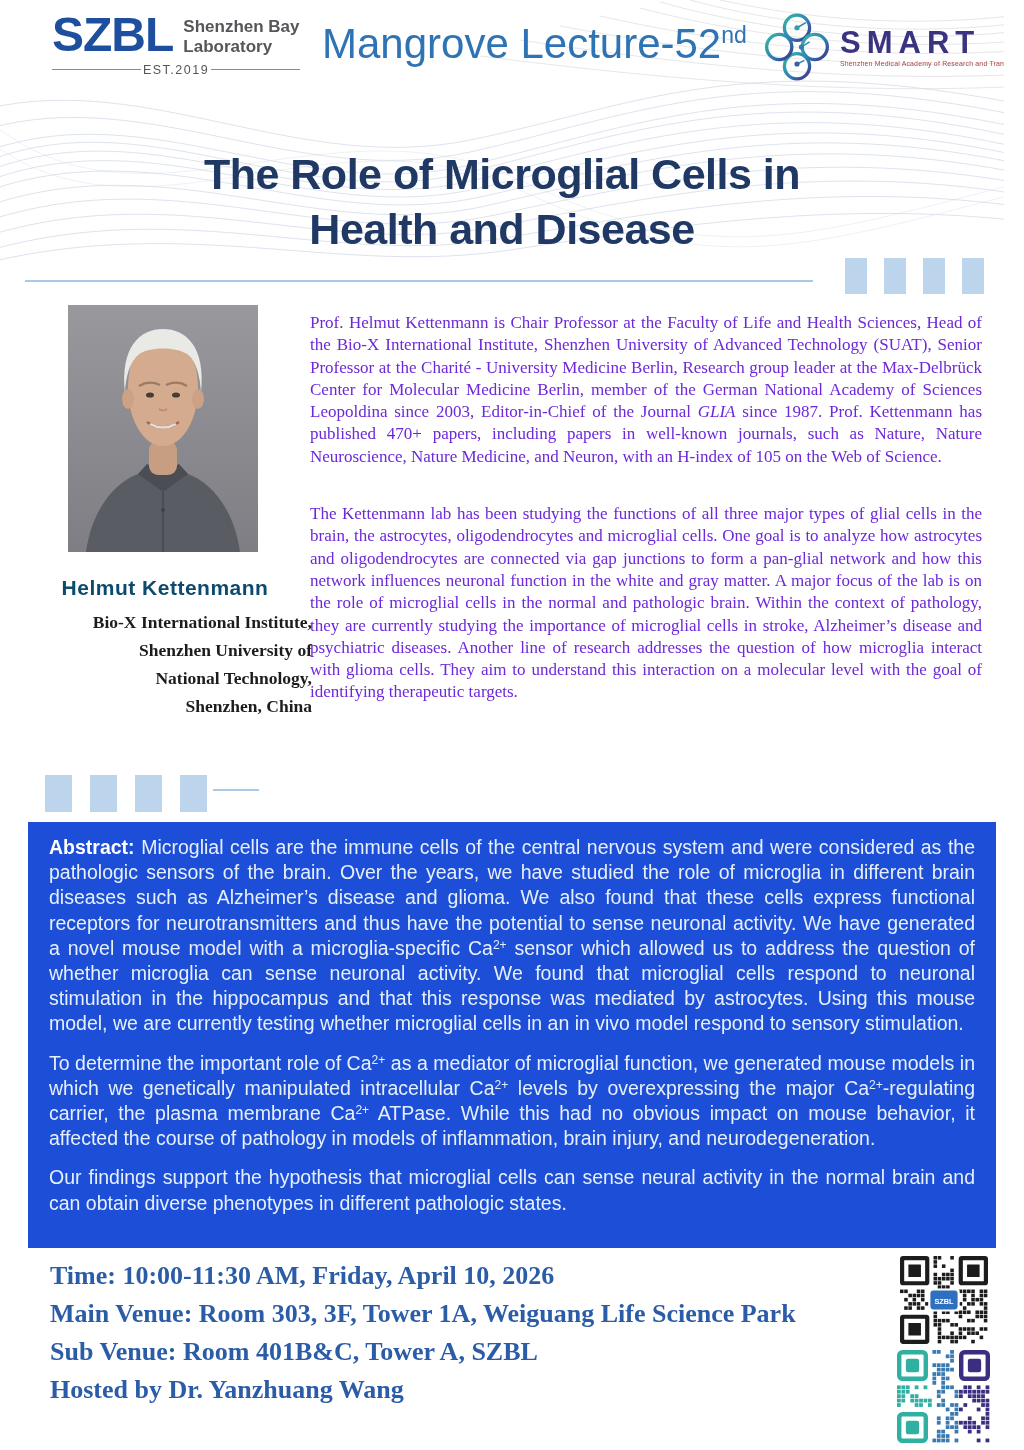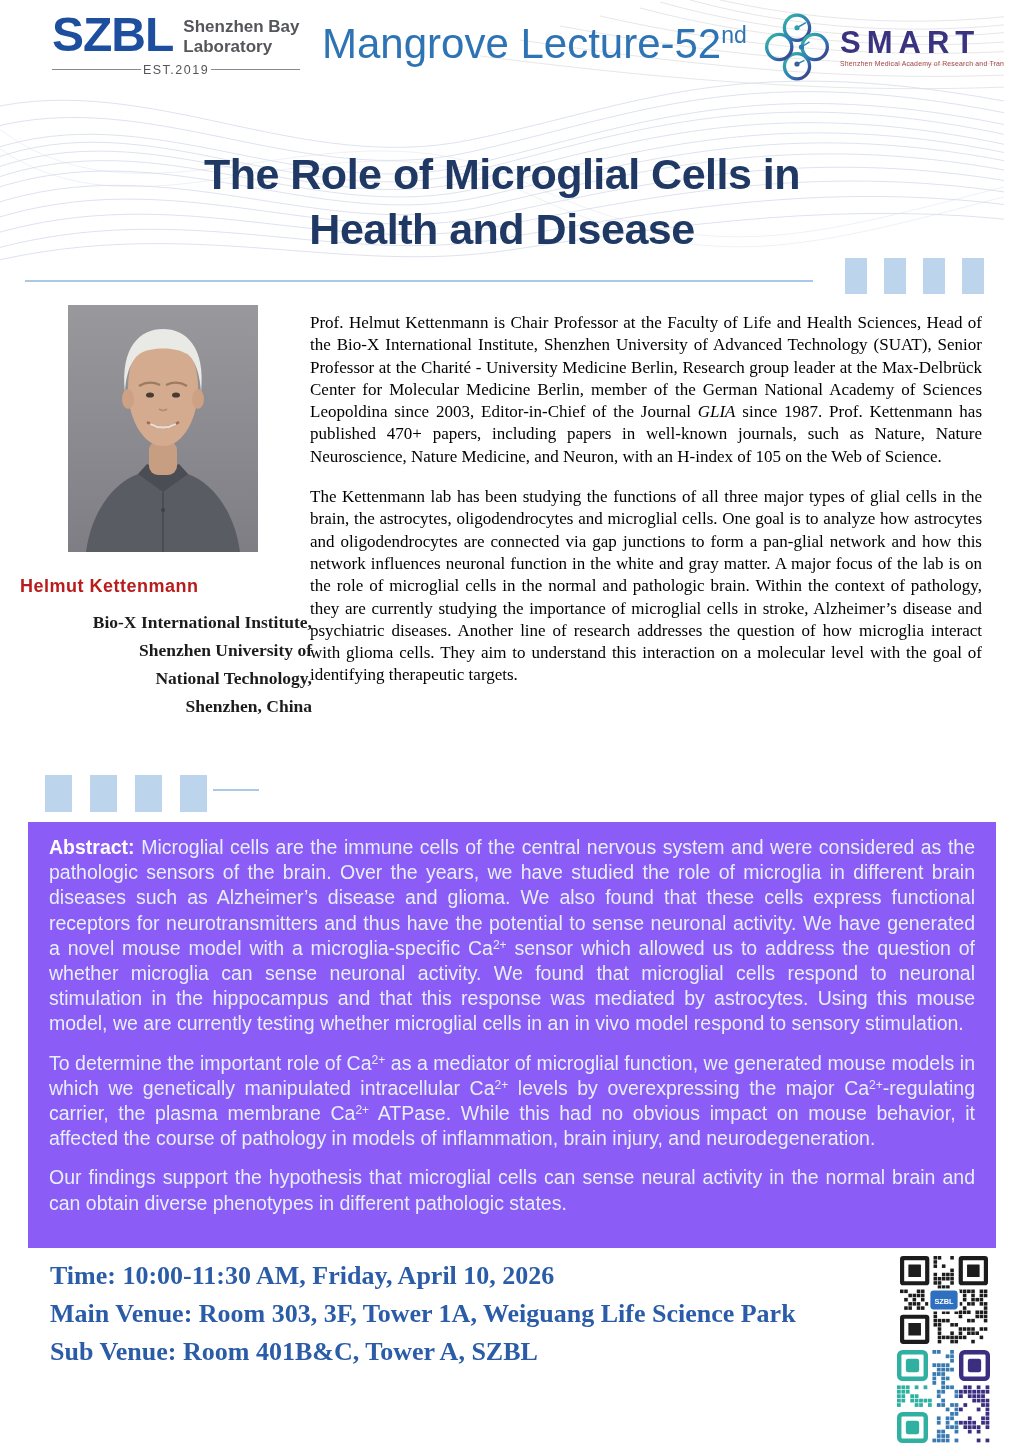--- a/index.html
+++ b/index.html
@@ -34,35 +34,35 @@
   .title-underline{position:absolute;left:25px;top:280px;width:788px;height:2px;background:#aac8e8}
   .decor-squares{position:absolute;display:flex}
   .decor-squares-right{left:845px;top:258px;gap:17px}
   .decor-squares-right .decor-square{width:22px;height:36px;background:#bdd5ec}
   .decor-squares-left{left:45px;top:775px;gap:18px}
   .decor-squares-left .decor-square{width:27px;height:37px;background:#bdd5ec}
   .left-deco-line{position:absolute;left:213px;top:789px;width:46px;height:2px;background:#aac8e8}
 
   
   .speaker-photo{position:absolute;left:68px;top:305px;width:190px;height:247px;display:block}
-  .speaker-name{position:absolute;left:20px;top:576px;width:290px;text-align:left;
-                font-size:18px;font-weight:700;color:#b91c1c;letter-spacing:0.5px}
+  .speaker-name{position:absolute;left:20px;top:576px;width:290px;text-align:center;
+                font-size:21px;font-weight:700;color:#0c4a6e;letter-spacing:0.5px}
   .speaker-affiliation{position:absolute;left:18px;top:608px;width:294px;text-align:right;
                 font-family:"Liberation Serif",serif;font-weight:700;font-size:17.5px;
                 line-height:1.6;color:#1c1c1c}
 
   
   .bio{position:absolute;left:310px;top:312px;width:672px;
        font-family:"Liberation Serif",serif;font-size:17px;line-height:22.3px;
-       text-align:justify;color:#000000}
-  .bio p + p{margin-top:18px}
+       text-align:justify;color:#6d28d9}
+  .bio p + p{margin-top:35px}
   .bio i{font-style:italic}
 
   
-  .abstract{position:absolute;left:28px;top:822px;width:968px;height:426px;background:#8b5cf6;
+  .abstract{position:absolute;left:28px;top:822px;width:968px;height:426px;background:#1d4ed8;
             padding:13px 21px 0 21px;color:#e6f0fb;font-size:19.5px;line-height:25.2px;
             text-align:justify;overflow:hidden}
   .abstract .label{font-weight:700;color:#ffffff}
   .abstract p + p{margin-top:14px}
   .abstract sup{font-size:0.62em;vertical-align:0.5em;line-height:0}
 
   
   .event-details{position:absolute;left:50px;top:1262px;width:840px;
                  font-family:"Liberation Serif",serif;font-weight:700;font-size:26px;
                  color:#2b5ca8;line-height:27px}
@@ -218,20 +218,21 @@
   <div class="abstract">
     <p><span class="label">Abstract:</span><span> Microglial cells are the immune cells of the central nervous system and were considered as the pathologic sensors of the brain. Over the years, we have studied the role of microglia in different brain diseases such as Alzheimer’s disease and glioma. We also found that these cells express functional receptors for neurotransmitters and thus have the potential to sense neuronal activity. We have generated a novel mouse model with a microglia-specific Ca<sup>2+</sup> sensor which allowed us to address the question of whether microglia can sense neuronal activity. We found that microglial cells respond to neuronal stimulation in the hippocampus and that this response was mediated by astrocytes. Using this mouse model, we are currently testing whether microglial cells in an in vivo model respond to sensory stimulation.</span></p>
     <p>To determine the important role of Ca<sup>2+</sup> as a mediator of microglial function, we generated mouse models in which we genetically manipulated intracellular Ca<sup>2+</sup> levels by overexpressing the major Ca<sup>2+</sup>-regulating carrier, the plasma membrane Ca<sup>2+</sup> ATPase. While this had no obvious impact on mouse behavior, it affected the course of pathology in models of inflammation, brain injury, and neurodegeneration.</p>
     <p>Our findings support the hypothesis that microglial cells can sense neural activity in the normal brain and can obtain diverse phenotypes in different pathologic states.</p>
   </div>
 
   <div class="event-details">
     <div>Time: 10:00-11:30 AM, Friday, April 10, 2026</div>
     <div>Main Venue: Room 303, 3F, Tower 1A, Weiguang Life Science Park</div>
     <div>Sub Venue: Room 401B&amp;C, Tower A, SZBL</div>
+    <div>Hosted by Dr. Yanzhuang Wang</div>
   </div>
 
   <div class="qr qr-szbl">
       <svg viewBox="0 0 84 84" xmlns="http://www.w3.org/2000/svg">
         <rect x="32" y="0" width="3.4" height="3.4" fill="#1c1c1c"></rect>
         <rect x="36" y="0" width="3.4" height="3.4" fill="#1c1c1c"></rect>
         <rect x="48" y="0" width="3.4" height="3.4" fill="#1c1c1c"></rect>
         <rect x="32" y="4" width="3.4" height="3.4" fill="#1c1c1c"></rect>
         <rect x="32" y="8" width="3.4" height="3.4" fill="#1c1c1c"></rect>
         <rect x="40" y="8" width="3.4" height="3.4" fill="#1c1c1c"></rect>

